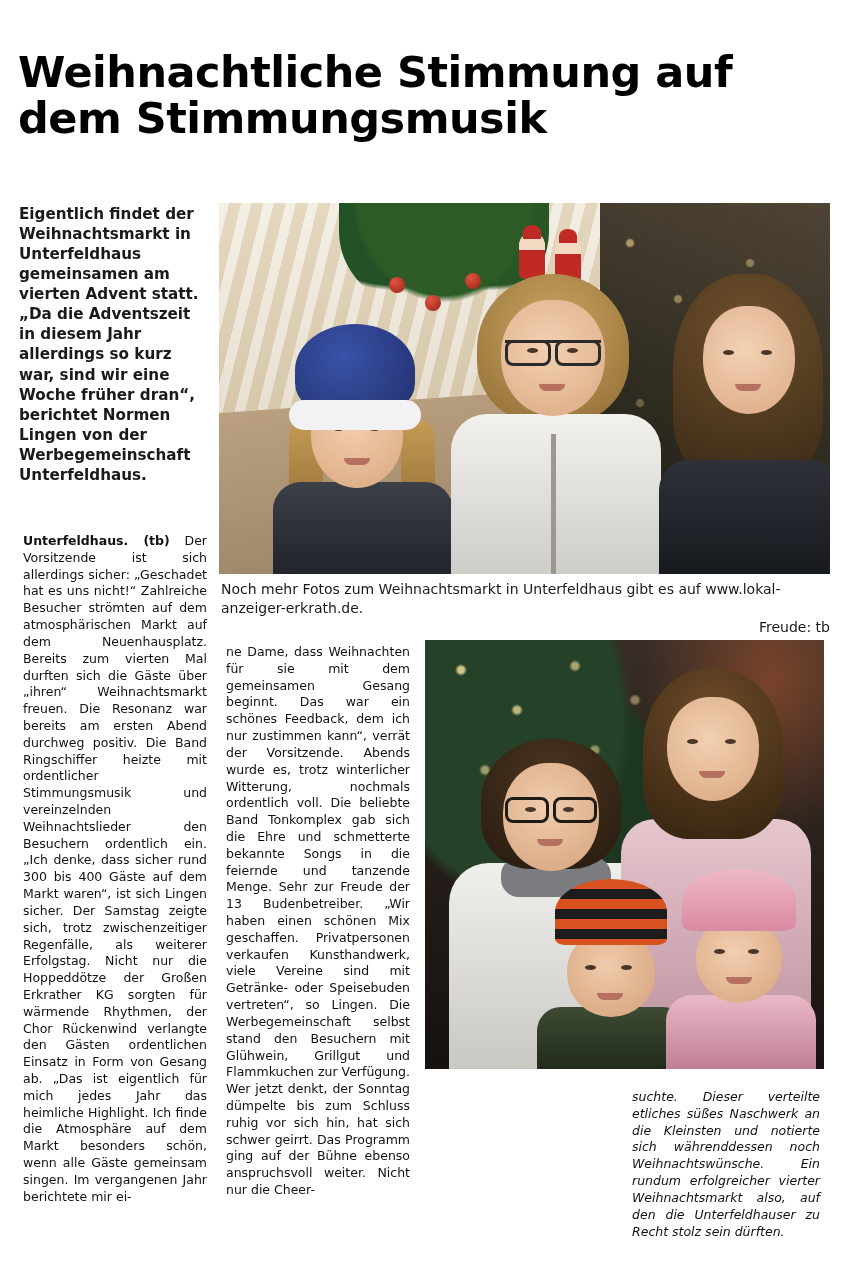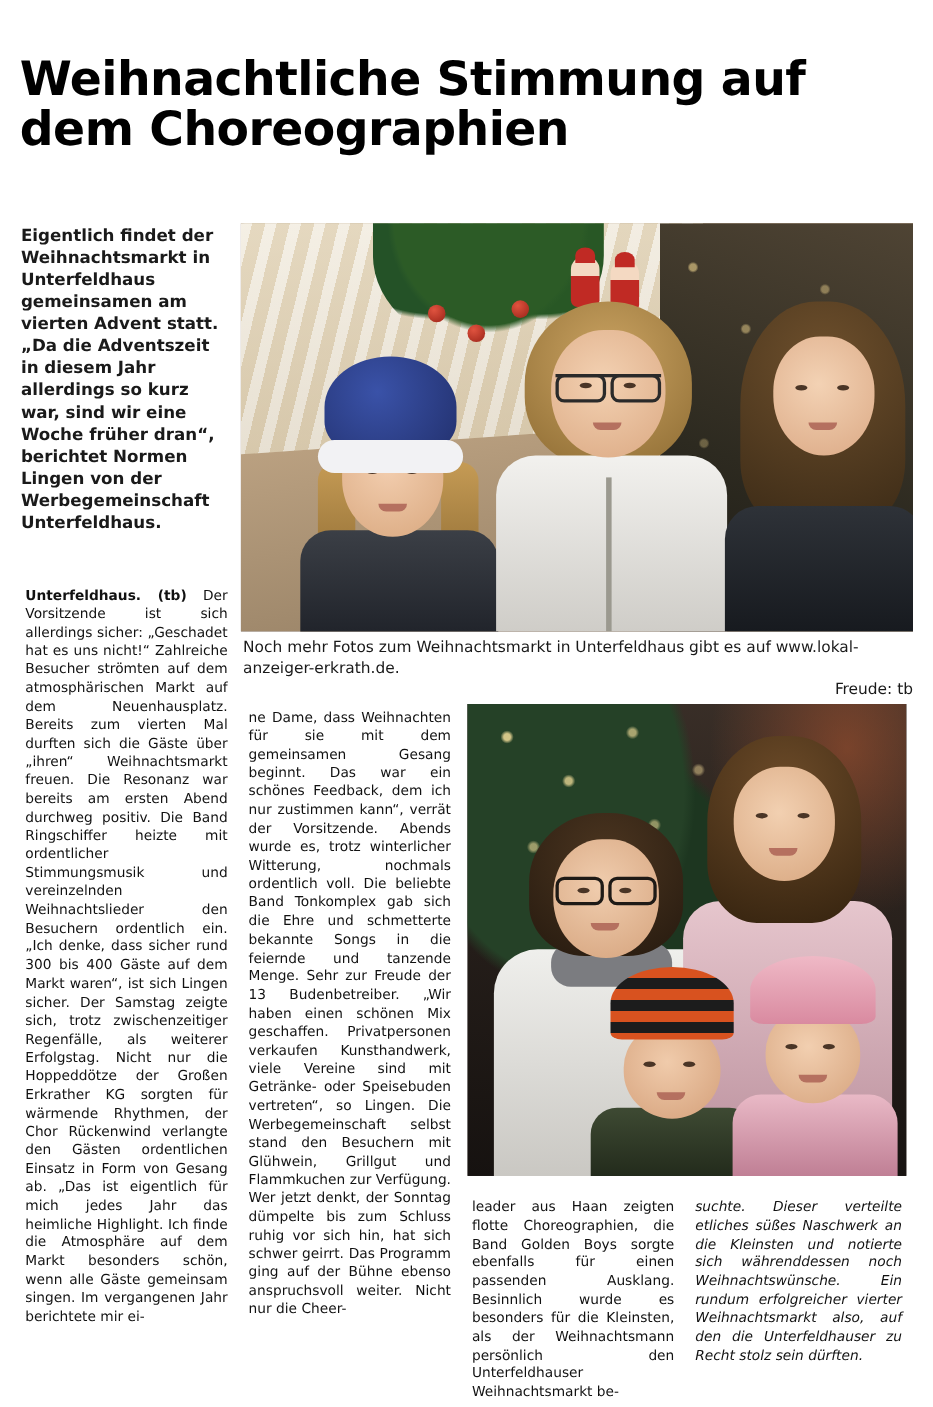--- a/index.html
+++ b/index.html
@@ -320,21 +320,21 @@
   .k2 .coat {
     position: absolute; left: 0; top: 126px; width: 150px; height: 74px;
     background: linear-gradient(180deg,#e9b9c6,#c07f95); border-radius: 26px 26px 0 0;
   }
 </style>
 </head>
 <body>
 
 <div class="page">
 
-  <h1 class="headline">Weihnachtliche Stimmung auf dem Choreographien</h1>
+  <h1 class="headline">Weihnachtliche Stimmung auf dem Stimmungsmusik</h1>
 
   <div class="lead">Eigentlich findet der Weihnachtsmarkt in Unterfeldhaus gemeinsamen am vierten Advent statt. „Da die Adventszeit in diesem Jahr allerdings so kurz war, sind wir eine Woche früher dran“, berichtet Normen Lingen von der Werbegemeinschaft Unterfeldhaus.</div>
 
   <div class="photo-top">
     <div class="p1">
       <div class="p1-bg"></div>
       <div class="p1-canopy"></div>
       <div class="p1-right-dark"></div>
       <div class="p1-lights"></div>
       <div class="p1-wreath"></div>
@@ -388,23 +388,20 @@
   <div class="col col-1">
     <p><span class="lead-in">Unterfeldhaus. (tb)</span><span> Der Vorsitzende ist sich allerdings sicher: „Geschadet hat es uns nicht!“ Zahlreiche Besucher strömten auf dem atmosphärischen Markt auf dem Neuenhausplatz. Bereits zum vierten Mal durften sich die Gäste über „ihren“ Weihnachtsmarkt freuen. Die Resonanz war bereits am ersten Abend durchweg positiv. Die Band Ringschiffer heizte mit ordentlicher Stimmungsmusik und vereinzelnden Weihnachtslieder den Besuchern ordentlich ein. „Ich denke, dass sicher rund 300 bis 400 Gäste auf dem Markt waren“, ist sich Lingen sicher.
 Der Samstag zeigte sich, trotz zwischenzeitiger Regenfälle, als weiterer Erfolgstag. Nicht nur die Hoppeddötze der Großen Erkrather KG sorgten für wärmende Rhythmen, der Chor Rückenwind verlangte den Gästen ordentlichen Einsatz in Form von Gesang ab. „Das ist eigentlich für mich jedes Jahr das heimliche Highlight. Ich finde die Atmosphäre auf dem Markt besonders schön, wenn alle Gäste gemeinsam singen. Im vergangenen Jahr berichtete mir ei-</span></p>
   </div>
 
   <div class="col col-2">
     <p>ne Dame, dass Weihnachten für sie mit dem gemeinsamen Gesang beginnt. Das war ein schönes Feedback, dem ich nur zustimmen kann“, verrät der Vorsitzende.
 Abends wurde es, trotz winterlicher Witterung, nochmals ordentlich voll. Die beliebte Band Tonkomplex gab sich die Ehre und schmetterte bekannte Songs in die feiernde und tanzende Menge. Sehr zur Freude der 13 Budenbetreiber. „Wir haben einen schönen Mix geschaffen. Privatpersonen verkaufen Kunsthandwerk, viele Vereine sind mit Getränke- oder Speisebuden vertreten“, so Lingen. Die Werbegemeinschaft selbst stand den Besuchern mit Glühwein, Grillgut und Flammkuchen zur Verfügung. Wer jetzt denkt, der Sonntag dümpelte bis zum Schluss ruhig vor sich hin, hat sich schwer geirrt. Das Programm ging auf der Bühne ebenso anspruchsvoll weiter. Nicht nur die Cheer-</p>
   </div>
 
-  <div class="col col-3">
-    <p>leader aus Haan zeigten flotte Choreographien, die Band Golden Boys sorgte ebenfalls für einen passenden Ausklang. Besinnlich wurde es besonders für die Kleinsten, als der Weihnachtsmann persönlich den Unterfeldhauser Weihnachtsmarkt be-</p>
-  </div>
 
   <div class="col col-4">
     <p>suchte. Dieser verteilte etliches süßes Naschwerk an die Kleinsten und notierte sich währenddessen noch Weihnachtswünsche. Ein rundum erfolgreicher vierter Weihnachtsmarkt also, auf den die Unterfeldhauser zu Recht stolz sein dürften.</p>
   </div>
 
   <div class="photo-bottom">
     <div class="p2">
       <div class="p2-bg"></div>
       <div class="p2-tree"></div>
       <div class="p2-tree-lights"></div>

